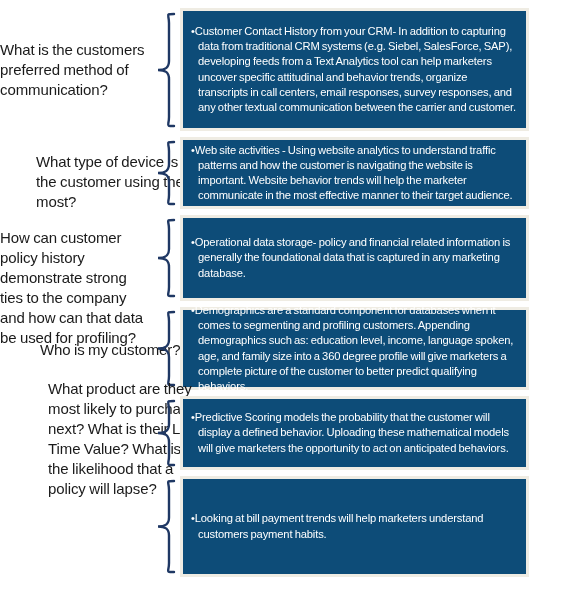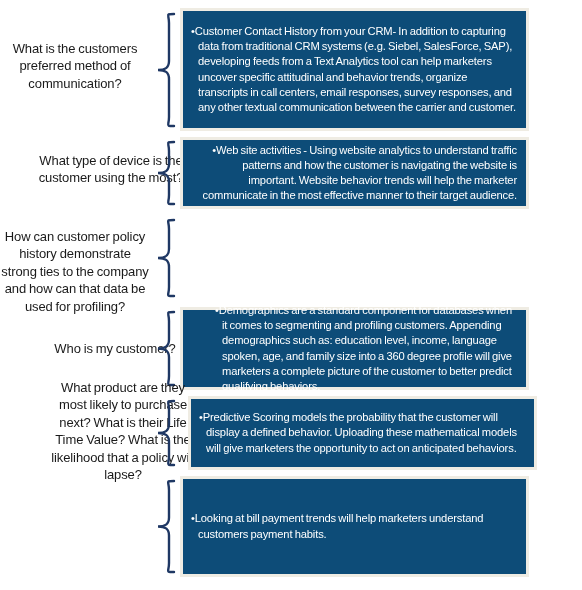--- a/index.html
+++ b/index.html
@@ -18,23 +18,23 @@
     width: 582px;
     height: 590px;
     overflow: hidden;
     background: #ffffff;
   }
   
   .question {
     position: absolute;
     left: 0;
     width: 150px;
-    text-align: center;
+    text-align: left;
     color: #1a1a1a;
-    font-size: 13px;
+    font-size: 15px;
     line-height: 1.34;
     letter-spacing: -0.1px;
     font-family: "Liberation Sans", sans-serif;
     word-spacing: -0.6px;
   }
   
   .brace {
     position: absolute;
     left: 152px;
     width: 26px;
@@ -88,49 +88,54 @@
       <div class="answer-inner">
         <div class="answer-text" style="color: rgb(255, 255, 255);"><span class="bullet">•</span><span>Customer Contact History from your CRM- In addition to capturing data from traditional CRM systems (e.g. Siebel, SalesForce, SAP), developing feeds from a Text Analytics tool can help marketers uncover specific attitudinal and behavior trends, organize transcripts in call centers, email responses, survey responses, and any other textual communication between the carrier and customer.</span></div>
       </div>
     </div>
     <div class="question" style="top: 152px; color: rgb(26, 26, 26); margin-left: 36px;">What type of  device is the customer using the most?</div>
     <div class="brace" style="top: 140px; height: 66px;">
       <svg viewBox="0 0 26 66" preserveAspectRatio="none">
         <path d="M 22 2 C 13 2 17 2 17 11 L 17 24.0 C 17 31.0 13 33.0 6 33.0 C 13 33.0 17 35.0 17 42.0 L 17 55 C 17 64 13 64 22 64" fill="none" stroke="#1f3864" stroke-width="2.4" stroke-linecap="round" vector-effect="non-scaling-stroke"></path>
       </svg>
     </div>
-    <div class="answer-box" style="top: 137px; height: 72px; background: rgb(13, 76, 120); border-color: rgb(239, 236, 227); text-align: right;">
+    <div class="answer-box" style="top: 137px; height: 72px; background: rgb(13, 76, 120); border-color: rgb(239, 236, 227);">
       <div class="answer-inner">
         <div class="answer-text" style="color: rgb(255, 255, 255);"><span class="bullet">•</span><span>Web site activities - Using website analytics to understand traffic patterns and how the customer is navigating the website is important. Website behavior trends will help the marketer communicate in the most effective manner to their target audience.</span></div>
       </div>
     </div>
     <div class="question" style="top: 212px; color: rgb(26, 26, 26); margin-top: 16px;">How can customer policy history demonstrate strong ties to the company and how can that data be used for profiling?</div>
     <div class="brace" style="top: 218px; height: 80px;">
       <svg viewBox="0 0 26 80" preserveAspectRatio="none">
         <path d="M 22 2 C 13 2 17 2 17 11 L 17 31.0 C 17 38.0 13 40.0 6 40.0 C 13 40.0 17 42.0 17 49.0 L 17 69 C 17 78 13 78 22 78" fill="none" stroke="#1f3864" stroke-width="2.4" stroke-linecap="round" vector-effect="non-scaling-stroke"></path>
       </svg>
     </div>
+    <div class="answer-box" style="top: 215px; height: 86px; background: rgb(13, 76, 120); border-color: rgb(239, 236, 227);">
+      <div class="answer-inner">
+        <div class="answer-text" style="color: rgb(255, 255, 255);"><span class="bullet">•</span><span>Operational data storage- policy and financial related information is generally the foundational data that is captured in any marketing database.</span></div>
+      </div>
+    </div>
     <div class="question" style="top: 340px; color: rgb(26, 26, 26); margin-left: 40px;">Who is my customer?</div>
     <div class="brace" style="top: 310px; height: 77px;">
       <svg viewBox="0 0 26 77" preserveAspectRatio="none">
         <path d="M 22 2 C 13 2 17 2 17 11 L 17 29.5 C 17 36.5 13 38.5 6 38.5 C 13 38.5 17 40.5 17 47.5 L 17 66 C 17 75 13 75 22 75" fill="none" stroke="#1f3864" stroke-width="2.4" stroke-linecap="round" vector-effect="non-scaling-stroke"></path>
       </svg>
     </div>
-    <div class="answer-box" style="top: 307px; height: 83px; background: rgb(13, 76, 120); border-color: rgb(239, 236, 227); padding-left: 24px;">
+    <div class="answer-box" style="top: 307px; height: 83px; background: rgb(13, 76, 120); border-color: rgb(239, 236, 227);">
       <div class="answer-inner">
         <div class="answer-text" style="color: rgb(255, 255, 255);"><span class="bullet">•</span><span>Demographics are a standard component for databases when it comes to segmenting and profiling customers. Appending demographics such as: education level, income, language spoken, age, and family size into a 360 degree profile will give marketers a complete picture of the customer to better predict qualifying behaviors.</span></div>
       </div>
     </div>
     <div class="question" style="top: 379px; color: rgb(26, 26, 26); padding-left: 48px;">What product are they most likely to purchase next? What is their Life Time Value? What is the likelihood that a policy will lapse?</div>
     <div class="brace" style="top: 399px; height: 68px;">
       <svg viewBox="0 0 26 68" preserveAspectRatio="none">
         <path d="M 22 2 C 13 2 17 2 17 11 L 17 25.0 C 17 32.0 13 34.0 6 34.0 C 13 34.0 17 36.0 17 43.0 L 17 57 C 17 66 13 66 22 66" fill="none" stroke="#1f3864" stroke-width="2.4" stroke-linecap="round" vector-effect="non-scaling-stroke"></path>
       </svg>
     </div>
-    <div class="answer-box" style="top: 396px; height: 74px; background: rgb(13, 76, 120); border-color: rgb(239, 236, 227); margin-left: 8px;">
+    <div class="answer-box" style="top: 396px; height: 74px; background: rgb(13, 76, 120); border-color: rgb(239, 236, 227);">
       <div class="answer-inner">
         <div class="answer-text" style="color: rgb(255, 255, 255);"><span class="bullet">•</span><span>Predictive Scoring models the probability that the customer will display a defined behavior. Uploading these mathematical models will give marketers the opportunity to act on anticipated behaviors.</span></div>
       </div>
     </div>
     <div class="brace" style="top: 479px; height: 95px;">
       <svg viewBox="0 0 26 95" preserveAspectRatio="none">
         <path d="M 22 2 C 13 2 17 2 17 11 L 17 38.5 C 17 45.5 13 47.5 6 47.5 C 13 47.5 17 49.5 17 56.5 L 17 84 C 17 93 13 93 22 93" fill="none" stroke="#1f3864" stroke-width="2.4" stroke-linecap="round" vector-effect="non-scaling-stroke"></path>
       </svg>
     </div>
     <div class="answer-box" style="top: 476px; height: 101px; background: rgb(13, 76, 120); border-color: rgb(239, 236, 227);">

